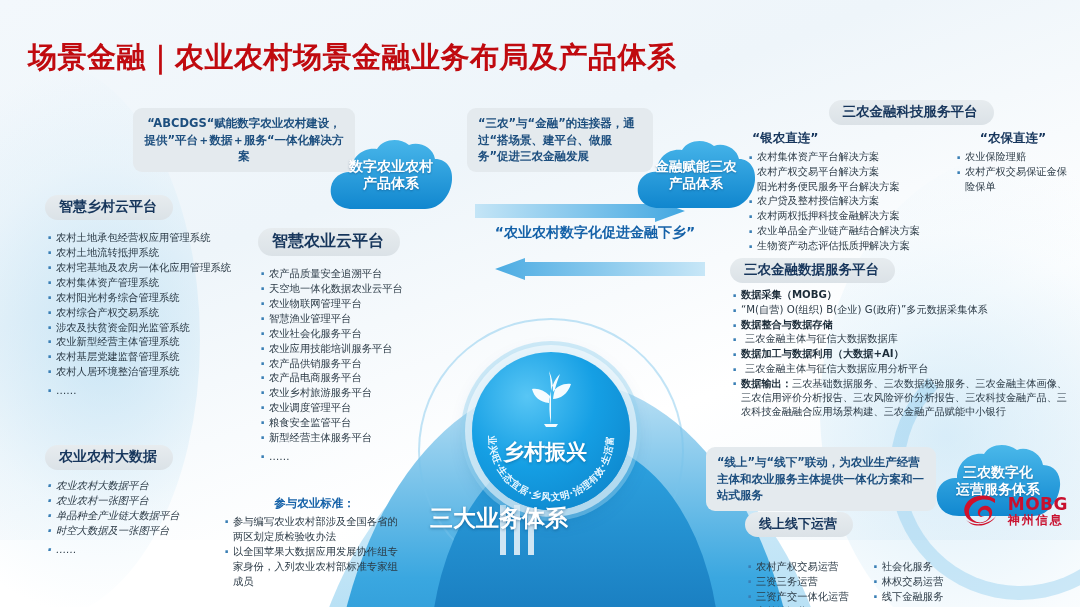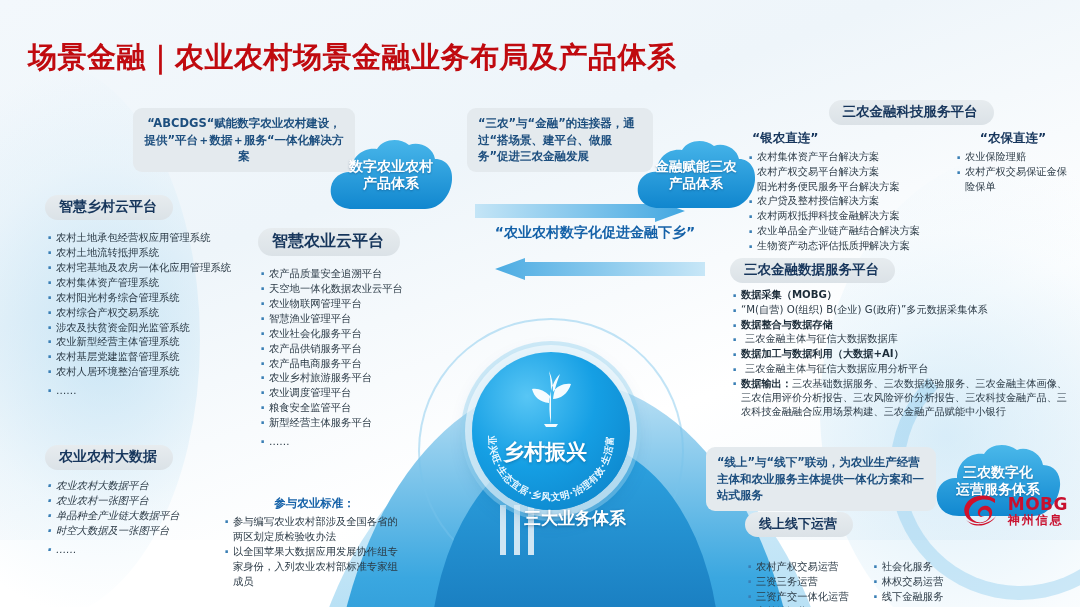--- a/index.html
+++ b/index.html
@@ -122,22 +122,22 @@
     position: absolute; left: 0; right: 12px; top: 86px;
     text-align: center; color: #fff; font-size: 21px; font-weight: 700;
     text-shadow: 0 1px 3px rgba(0,50,90,.4);
   }
   .hub-arc { position: absolute; inset: 0; }
   .hub-arc text { font-size: 9.5px; font-weight: 700; fill: #eaf7ff; letter-spacing: .6px; }
   .sprout { position: absolute; left: 50%; top: 16px; transform: translateX(-50%); }
 
   .band {
     position: absolute; left: 430px; bottom: 0; width: 290px; height: 44px;
-    display: flex; align-items: center; justify-content: center;
-    color: #fff; font-size: 17px; font-weight: 700;
+    display: flex; align-items: center; justify-content: flex-start;
+    color: #fff; font-size: 23px; font-weight: 700;
     text-shadow: 0 1px 3px rgba(0,50,90,.45);
     z-index: 9;
   }
 
   .arrowtxt {
     position: absolute; color: #1461a8; font-weight: 700;
     line-height: 1.5; text-align: center; z-index: 7;
   }
   .blue-arrow { position: absolute; z-index: 4; }
 
@@ -254,20 +254,21 @@
   </div>
 
   <div class="panel" style="left:258px; top:228px; width:200px;">
     <div class="pill" style="font-size:16px;">智慧农业云平台</div>
     <ul style="font-size:10.3px; margin-top:10px;">
       <li>农产品质量安全追溯平台</li>
       <li>天空地一体化数据农业云平台</li>
       <li>农业物联网管理平台</li>
       <li>智慧渔业管理平台</li>
       <li>农业社会化服务平台</li>
+      <li>农业应用技能培训服务平台</li>
       <li>农产品供销服务平台</li>
       <li>农产品电商服务平台</li>
       <li>农业乡村旅游服务平台</li>
       <li>农业调度管理平台</li>
       <li>粮食安全监管平台</li>
       <li>新型经营主体服务平台</li>
       <li style="margin-top:4px;">……</li>
     </ul>
   </div>
 

